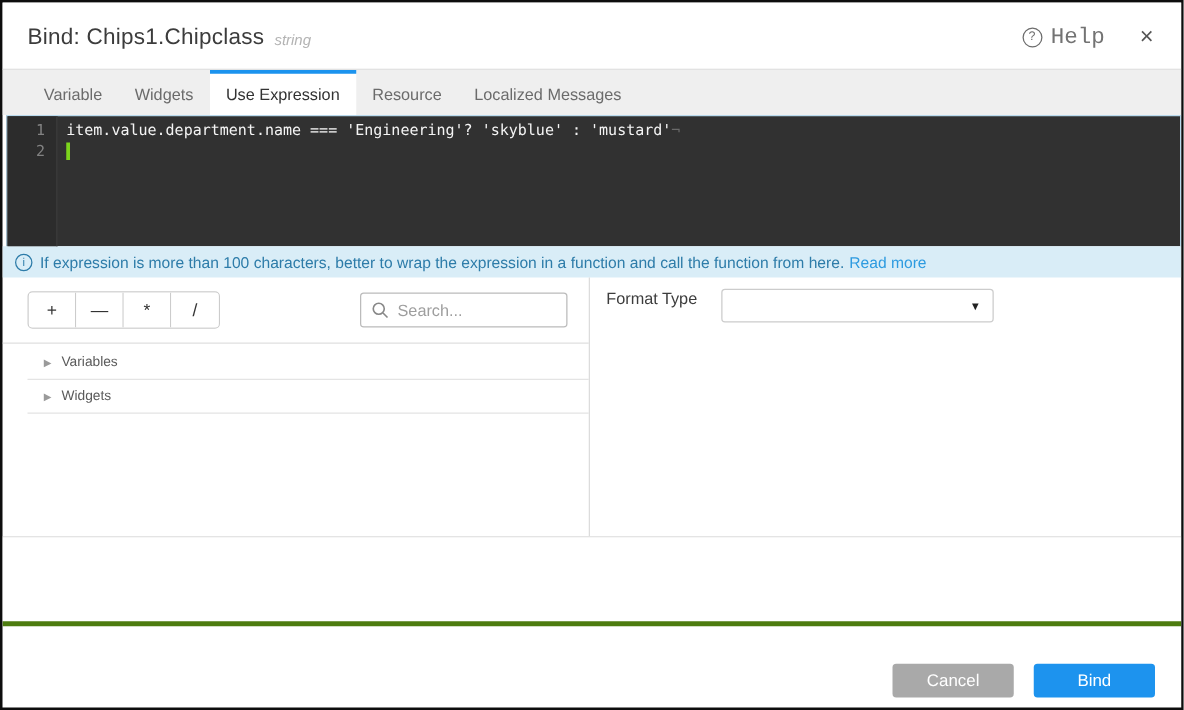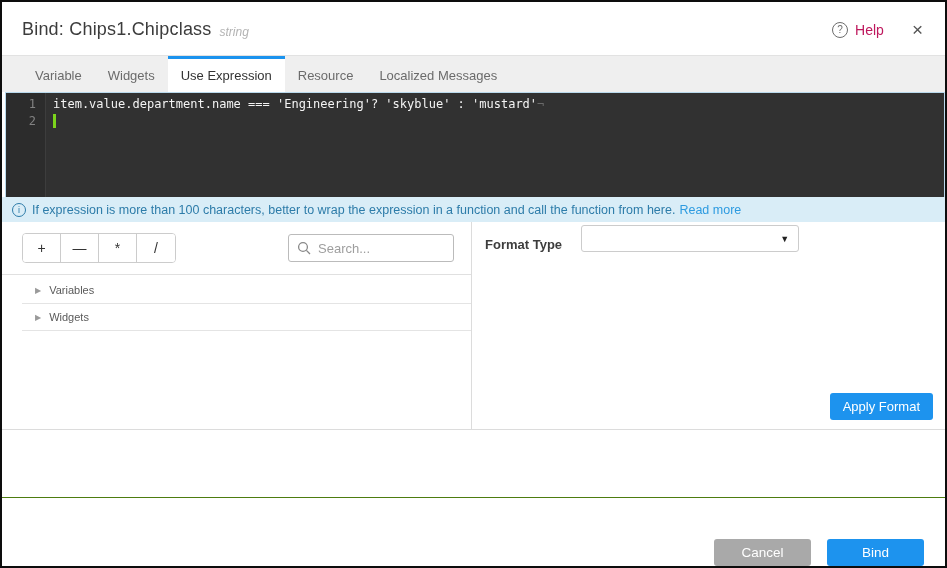--- a/index.html
+++ b/index.html
@@ -22,21 +22,21 @@
   }
   .title { font-size: 18px; font-weight: 500; color: #3c3c3c; letter-spacing: .2px; }
   .type-badge { font-size: 12px; font-style: italic; color: #b3b3b3; margin-left: 8px; margin-top: 4px; text-align: right; }
   .header-right { margin-left: auto; display: flex; align-items: center; gap: 12px; }
   .help-btn { display: flex; align-items: center; gap: 7px; cursor: pointer; }
   .help-circle {
     width: 16px; height: 16px; border: 1.4px solid #6d6d6d; border-radius: 50%;
     display: flex; align-items: center; justify-content: center;
     font-size: 10px; color: #6d6d6d;
   }
-  .help-text { font-size: 14px; color: #be185d; }
+  .help-text { font-size: 18px; color: #737373; font-family: Liberation Mono, monospace; }
   .close-btn { font-size: 19px; color: #555; cursor: pointer; line-height: 1; padding: 2px 4px; margin-left: 12px; }
 
   
   .tabs {
     height: 37px; background: #efefef;
     display: flex; align-items: stretch; padding-left: 20px;
     border-top: 1px solid #e2e2e2;
   }
   .tab {
     display: flex; align-items: center; padding: 0 13px;
@@ -123,43 +123,43 @@
     height: 26px; display: flex; align-items: center;
     padding-left: 33px; cursor: pointer;
     border-bottom: 1px solid #e6e6e6; margin-left: 0;
   }
   .chevron { font-size: 8px; color: #9a9a9a; margin-right: 8px; }
   .tree-label { font-size: 11px; color: #5a5a5a; text-align: center; }
   .tree .tree-item { border-bottom: none; }
   .tree .item-wrap { margin-left: 20px; border-bottom: 1px solid #e4e4e4; }
   .tree .item-wrap .tree-item { padding-left: 13px; }
 
-  .format-row { display: flex; align-items: flex-end; padding: 3px 0 0 13px; font-weight: bold; }
+  .format-row { display: flex; align-items: flex-start; padding: 9px 0 0 13px; }
   .format-label { font-size: 13px; color: #3d3d3d; }
   .dropdown {
     width: 218px; height: 27px; border: 1px solid #ccc; border-radius: 3px;
     margin-left: 19px; display: flex; align-items: center;
     padding: 0 9px; cursor: pointer; background: #fff;
   }
   .dropdown .value { flex: 1; font-size: 13px; color: #333; }
   .dropdown .arrow { font-size: 9px; color: #222; }
 
   .apply-btn {
     position: absolute; right: 12px; bottom: 9px;
     height: 27px; padding: 0 13px;
     background: #1d93ee; color: #fff; font-size: 13px;
     border: none; border-radius: 3px; cursor: pointer;
     font-family: "Liberation Sans", sans-serif;
   }
 
   
   .spacer { height: 67px; background: #fff; }
   .footer {
-    height: 69px; border-top: 1px solid #4d7c0f;
-    display: flex; justify-content: flex-end; align-items: flex-end;
+    height: 69px; border-top: 4px solid #4d7c0f;
+    display: flex; justify-content: flex-end; align-items: center;
     padding: 22px 21px 0 0; gap: 16px;
   }
   .btn {
     height: 27px; min-width: 97px; border: none; border-radius: 3px;
     font-size: 13.5px; color: #fff; cursor: pointer; padding: 0 18px;
     font-family: "Liberation Sans", sans-serif;
   }
   .btn-cancel { background: #a9a9a9; }
   .btn-bind { background: #1d93ee; }
 </style>
@@ -240,21 +240,20 @@
     </div>
 
     <div class="right-panel">
       <div class="format-row">
         <span class="format-label">Format Type</span>
         <div class="dropdown">
           <span class="value"></span>
           <span class="arrow">▼</span>
         </div>
       </div>
-      <button class="apply-btn">Apply Format</button>
     </div>
   </div>
 
   <div class="spacer"></div>
 
   <div class="footer">
     <button class="btn btn-cancel">Cancel</button>
     <button class="btn btn-bind">Bind</button>
   </div>
 

